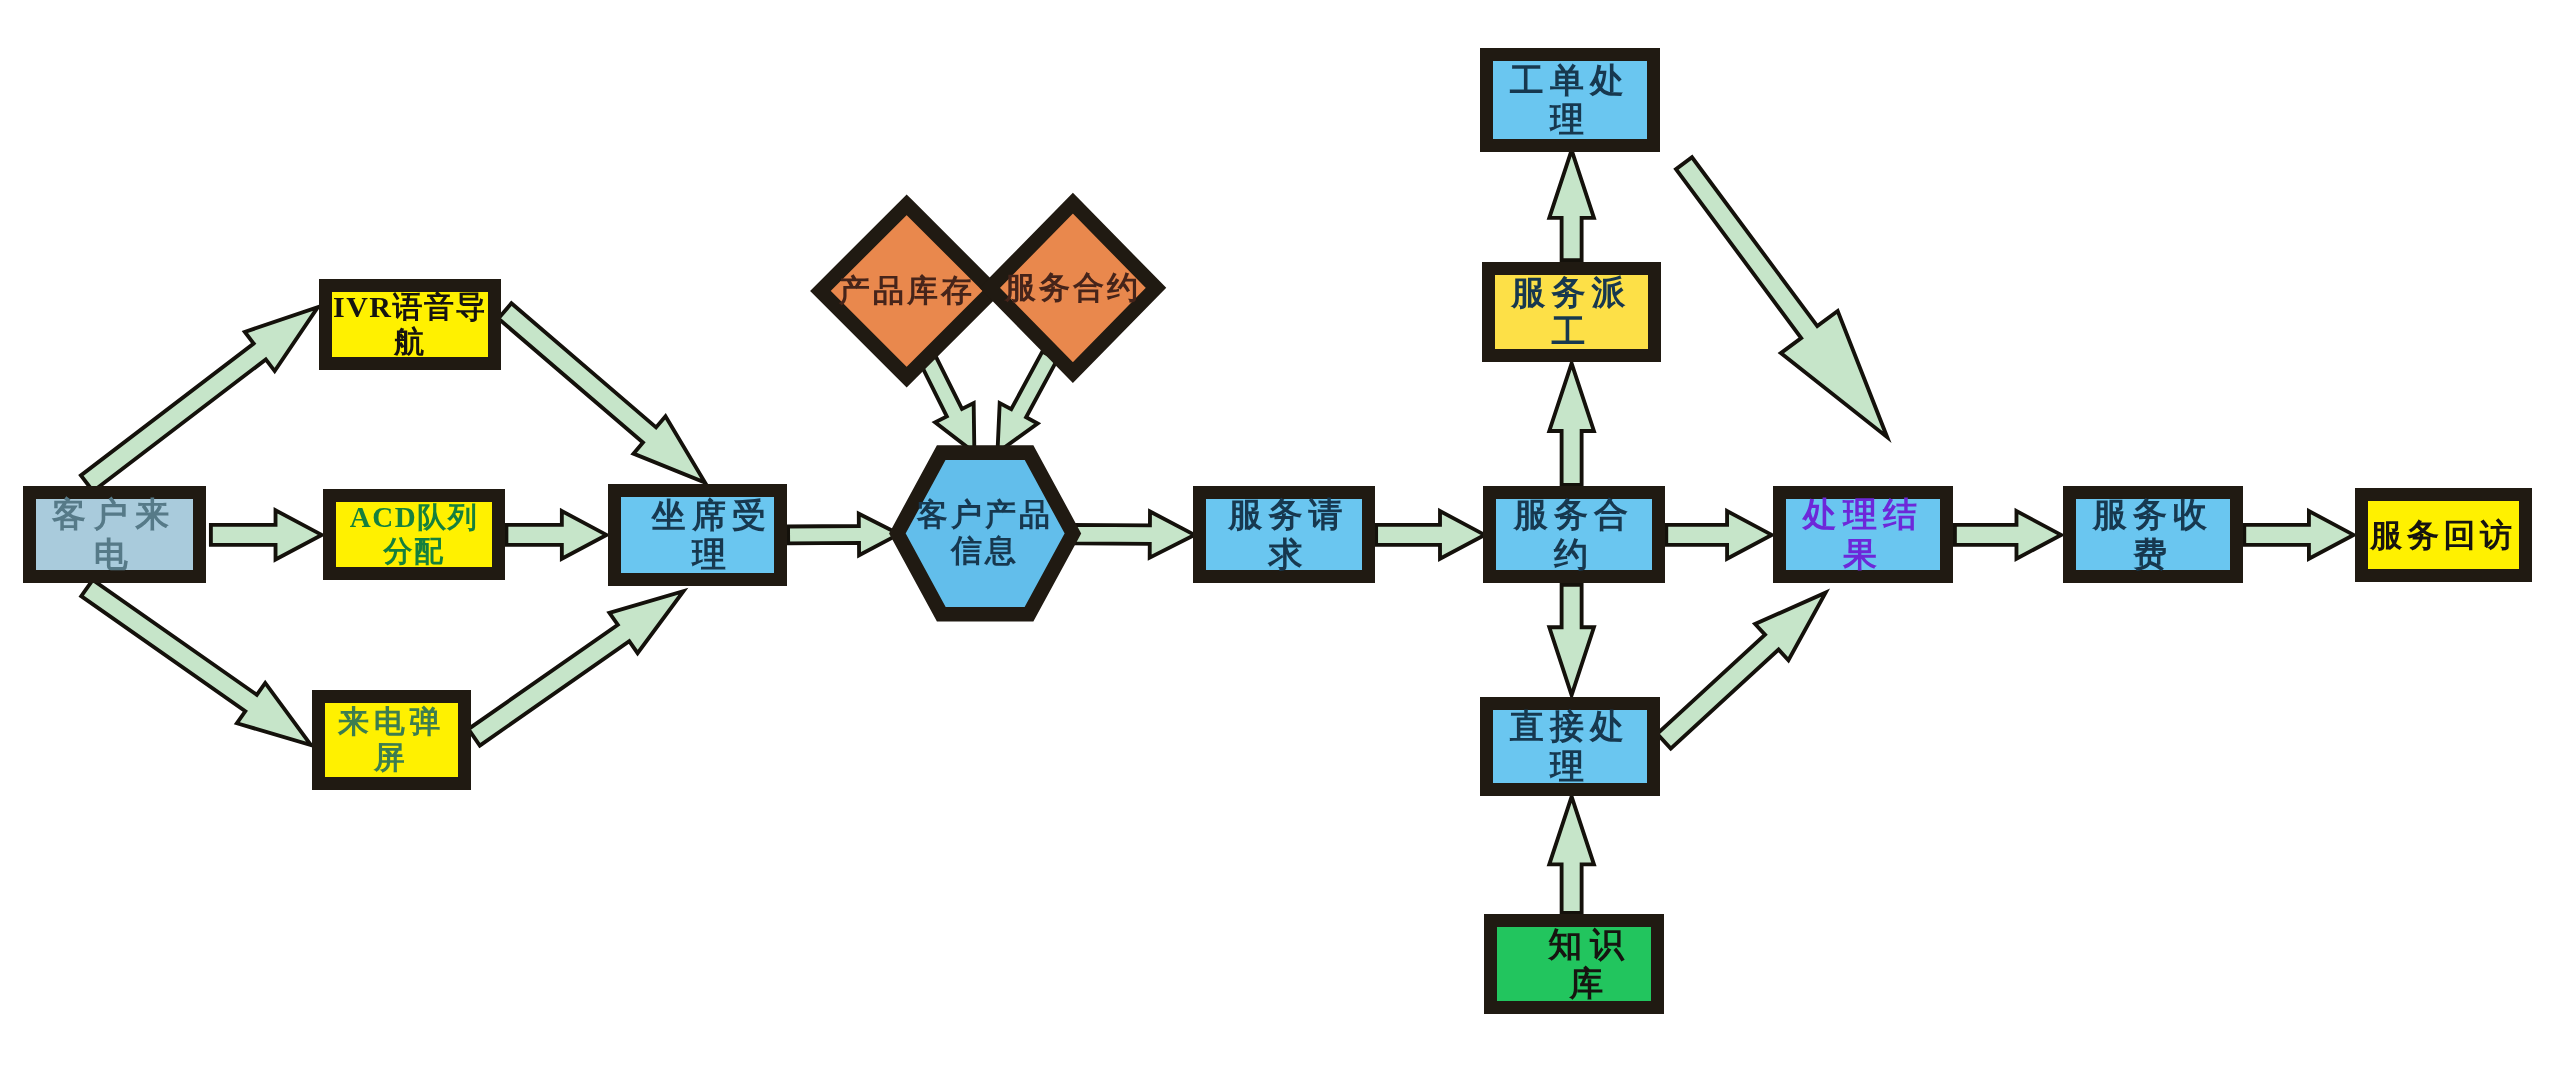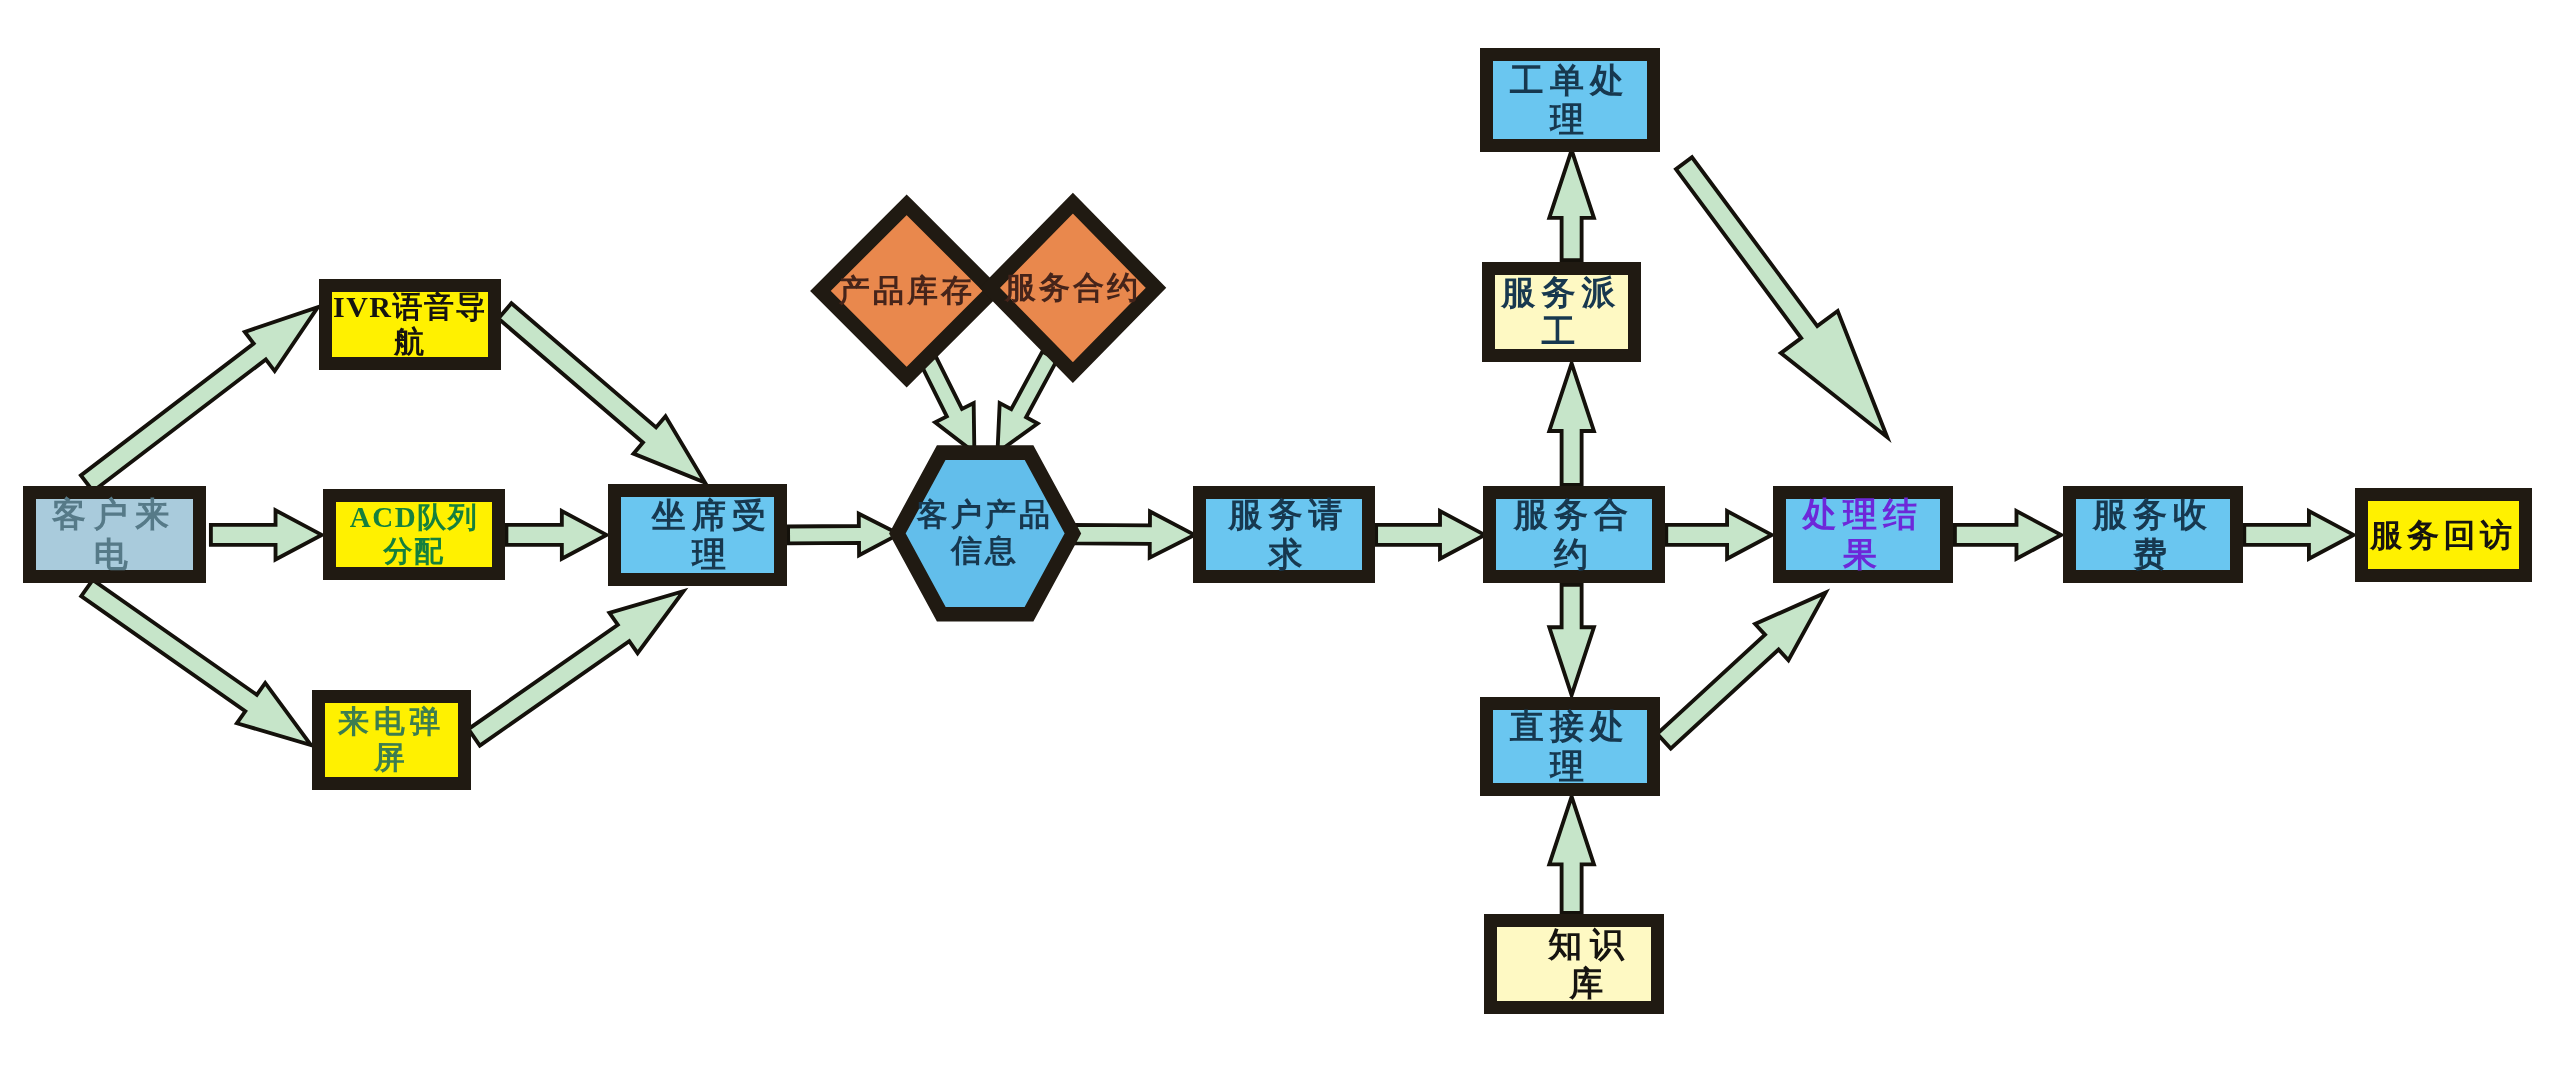--- a/index.html
+++ b/index.html
@@ -81,30 +81,30 @@
       <div class="floatlbl" style="left: 907px; top: 291px; width: 172px; color: rgb(70, 36, 26); font-size: 31px; letter-spacing: 3.1px; font-weight: 700;">产品库存</div>
       <div class="floatlbl" style="left: 1073px; top: 288px; width: 166px; color: rgb(70, 36, 26); font-size: 31px; letter-spacing: 3.1px; font-weight: 700;">服务合约</div>
       <div class="floatlbl" style="left: 985px; top: 533px; width: 175px; color: rgb(23, 56, 79); font-size: 31px; letter-spacing: 3.1px; font-weight: 700;">客户产品
 信息</div>
       <div class="node" style="left: 1193px; top: 486px; width: 182px; height: 97px; background: rgb(106, 198, 240); border-width: 13px; border-color: rgb(32, 26, 18);">
         <span class="lbl" style="color: rgb(23, 56, 79); font-size: 34px; letter-spacing: 6.2px; font-weight: 700; padding-left: 9px;">服务请求</span>
       </div>
       <div class="node" style="left: 1480px; top: 48px; width: 180px; height: 104px; background: rgb(106, 198, 240); border-width: 13px; border-color: rgb(32, 26, 18);">
         <span class="lbl" style="color: rgb(23, 56, 79); font-size: 34px; letter-spacing: 6.2px; font-weight: 700;">工单处理</span>
       </div>
-      <div class="node" style="left: 1482px; top: 262px; width: 159px; height: 100px; background: #fef9c3; border-width: 13px; border-color: rgb(32, 26, 18); justify-content: flex-end;">
+      <div class="node" style="left: 1482px; top: 262px; width: 179px; height: 100px; background: #fde047; border-width: 13px; border-color: rgb(32, 26, 18); justify-content: flex-end;">
         <span class="lbl" style="color: rgb(23, 56, 79); font-size: 34px; letter-spacing: 6.2px; font-weight: 700;">服务派工</span>
       </div>
       <div class="node" style="left: 1483px; top: 486px; width: 182px; height: 97px; background: rgb(106, 198, 240); border-width: 13px; border-color: rgb(32, 26, 18);">
         <span class="lbl" style="color: rgb(23, 56, 79); font-size: 34px; letter-spacing: 6.2px; font-weight: 700;">服务合约</span>
       </div>
       <div class="node" style="left: 1480px; top: 697px; width: 180px; height: 99px; background: rgb(106, 198, 240); border-width: 13px; border-color: rgb(32, 26, 18);">
         <span class="lbl" style="color: rgb(23, 56, 79); font-size: 34px; letter-spacing: 6.2px; font-weight: 700;">直接处理</span>
       </div>
-      <div class="node" style="left: 1484px; top: 914px; width: 180px; height: 100px; background: #fef9c3; border-width: 13px; border-color: rgb(32, 26, 18); padding-left: 32px;">
+      <div class="node" style="left: 1484px; top: 914px; width: 180px; height: 100px; background: #22c55e; border-width: 13px; border-color: rgb(32, 26, 18); padding-left: 32px;">
         <span class="lbl" style="color: rgb(22, 20, 16); font-size: 34px; letter-spacing: 7.7px; font-weight: 700;">知识库</span>
       </div>
       <div class="node" style="left: 1773px; top: 486px; width: 180px; height: 97px; background: rgb(106, 198, 240); border-width: 13px; border-color: rgb(32, 26, 18);">
         <span class="lbl" style="color: #6d28d9; font-size: 34px; letter-spacing: 6.2px; font-weight: 700;">处理结果</span>
       </div>
       <div class="node" style="left: 2063px; top: 486px; width: 180px; height: 97px; background: rgb(106, 198, 240); border-width: 13px; border-color: rgb(32, 26, 18);">
         <span class="lbl" style="color: rgb(23, 56, 79); font-size: 34px; letter-spacing: 6.2px; font-weight: 700;">服务收费</span>
       </div>
       <div class="node" style="left: 2355px; top: 488px; width: 177px; height: 94px; background: rgb(255, 241, 0); border-width: 13px; border-color: rgb(32, 26, 18);">
         <span class="lbl" style="color: rgb(22, 20, 16); font-size: 32px; letter-spacing: 4.6px; font-weight: 700;">服务回访</span>

